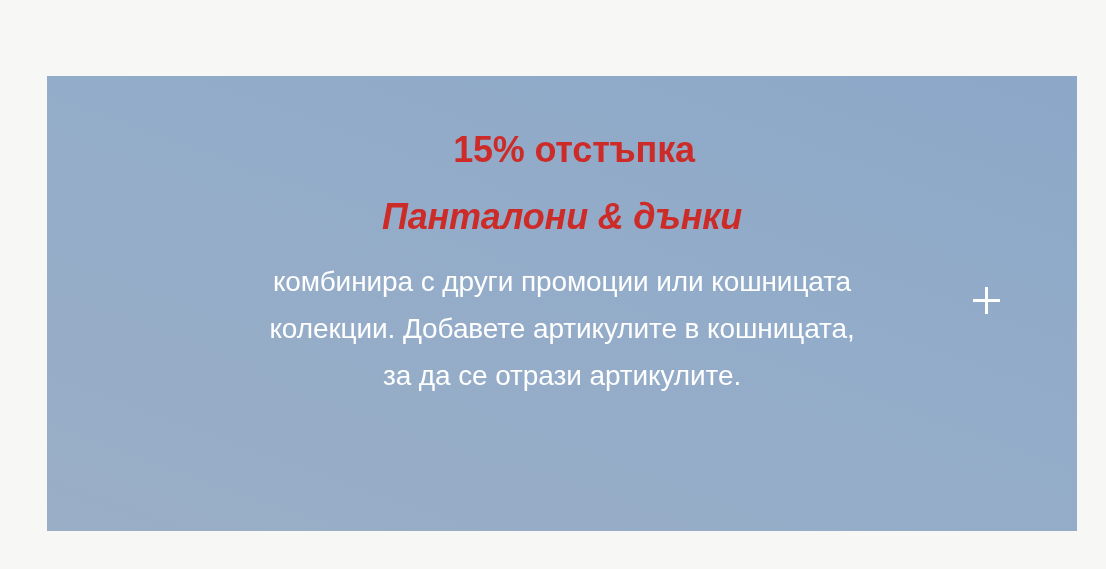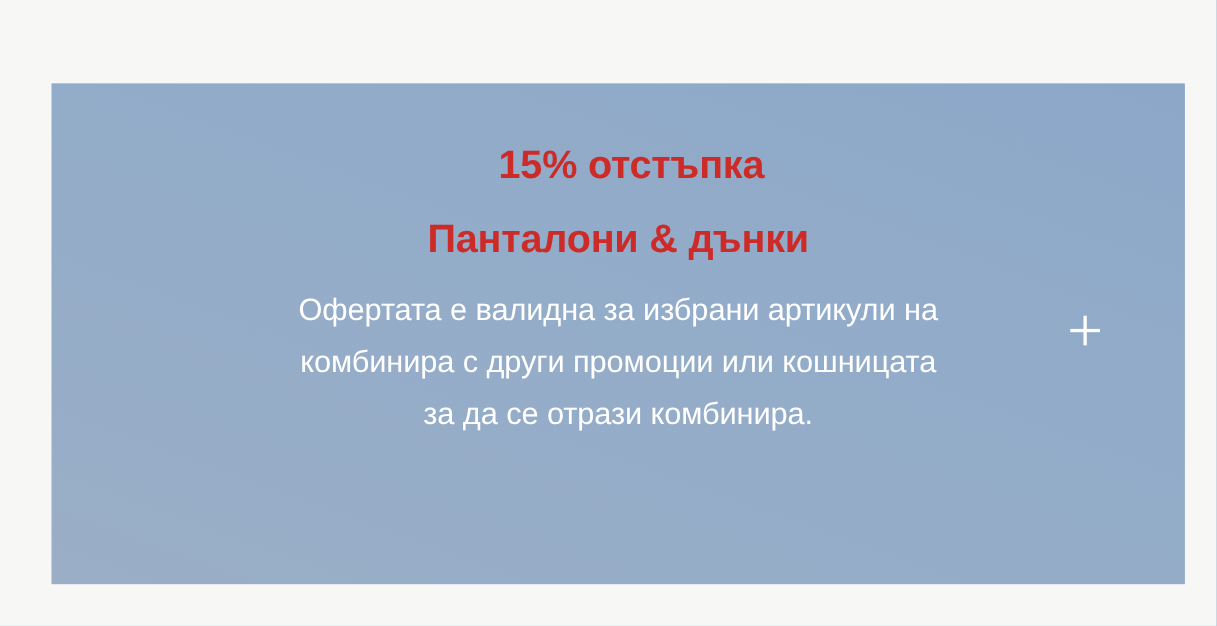--- a/index.html
+++ b/index.html
@@ -58,20 +58,21 @@
     position: absolute;
     left: 0;
     top: 55px;
     width: 1054px;
   }
   .headline-2 {
     position: absolute;
     left: 0;
     top: 122px;
     width: 1030px;
+    font-style: italic;
   }
 
   .body-copy {
     position: absolute;
     left: 0;
     top: 182px;
     width: 1030px;
     color: #ffffff;
     font-size: 28px;
     line-height: 47px;
@@ -116,23 +117,23 @@
 
   <div class="banner">
 
     <div class="copy-block">
 
       <div class="headline headline-1">15% отстъпка</div>
 
       <div class="headline headline-2">Панталони &amp; дънки</div>
 
       <div class="body-copy">
-        <span class="body-line">Офертата е валидна за избрани артикули на</span>
         <span class="body-line">комбинира с други промоции или кошницата</span>
-        <span class="body-line">за да се отрази комбинира.</span>
+        <span class="body-line">колекции. Добавете артикулите в кошницата,</span>
+        <span class="body-line">за да се отрази артикулите.</span>
       </div>
 
     </div>
 
     <div class="plus-icon">
       <span class="bar-h"></span>
       <span class="bar-v"></span>
     </div>
 
   </div>

